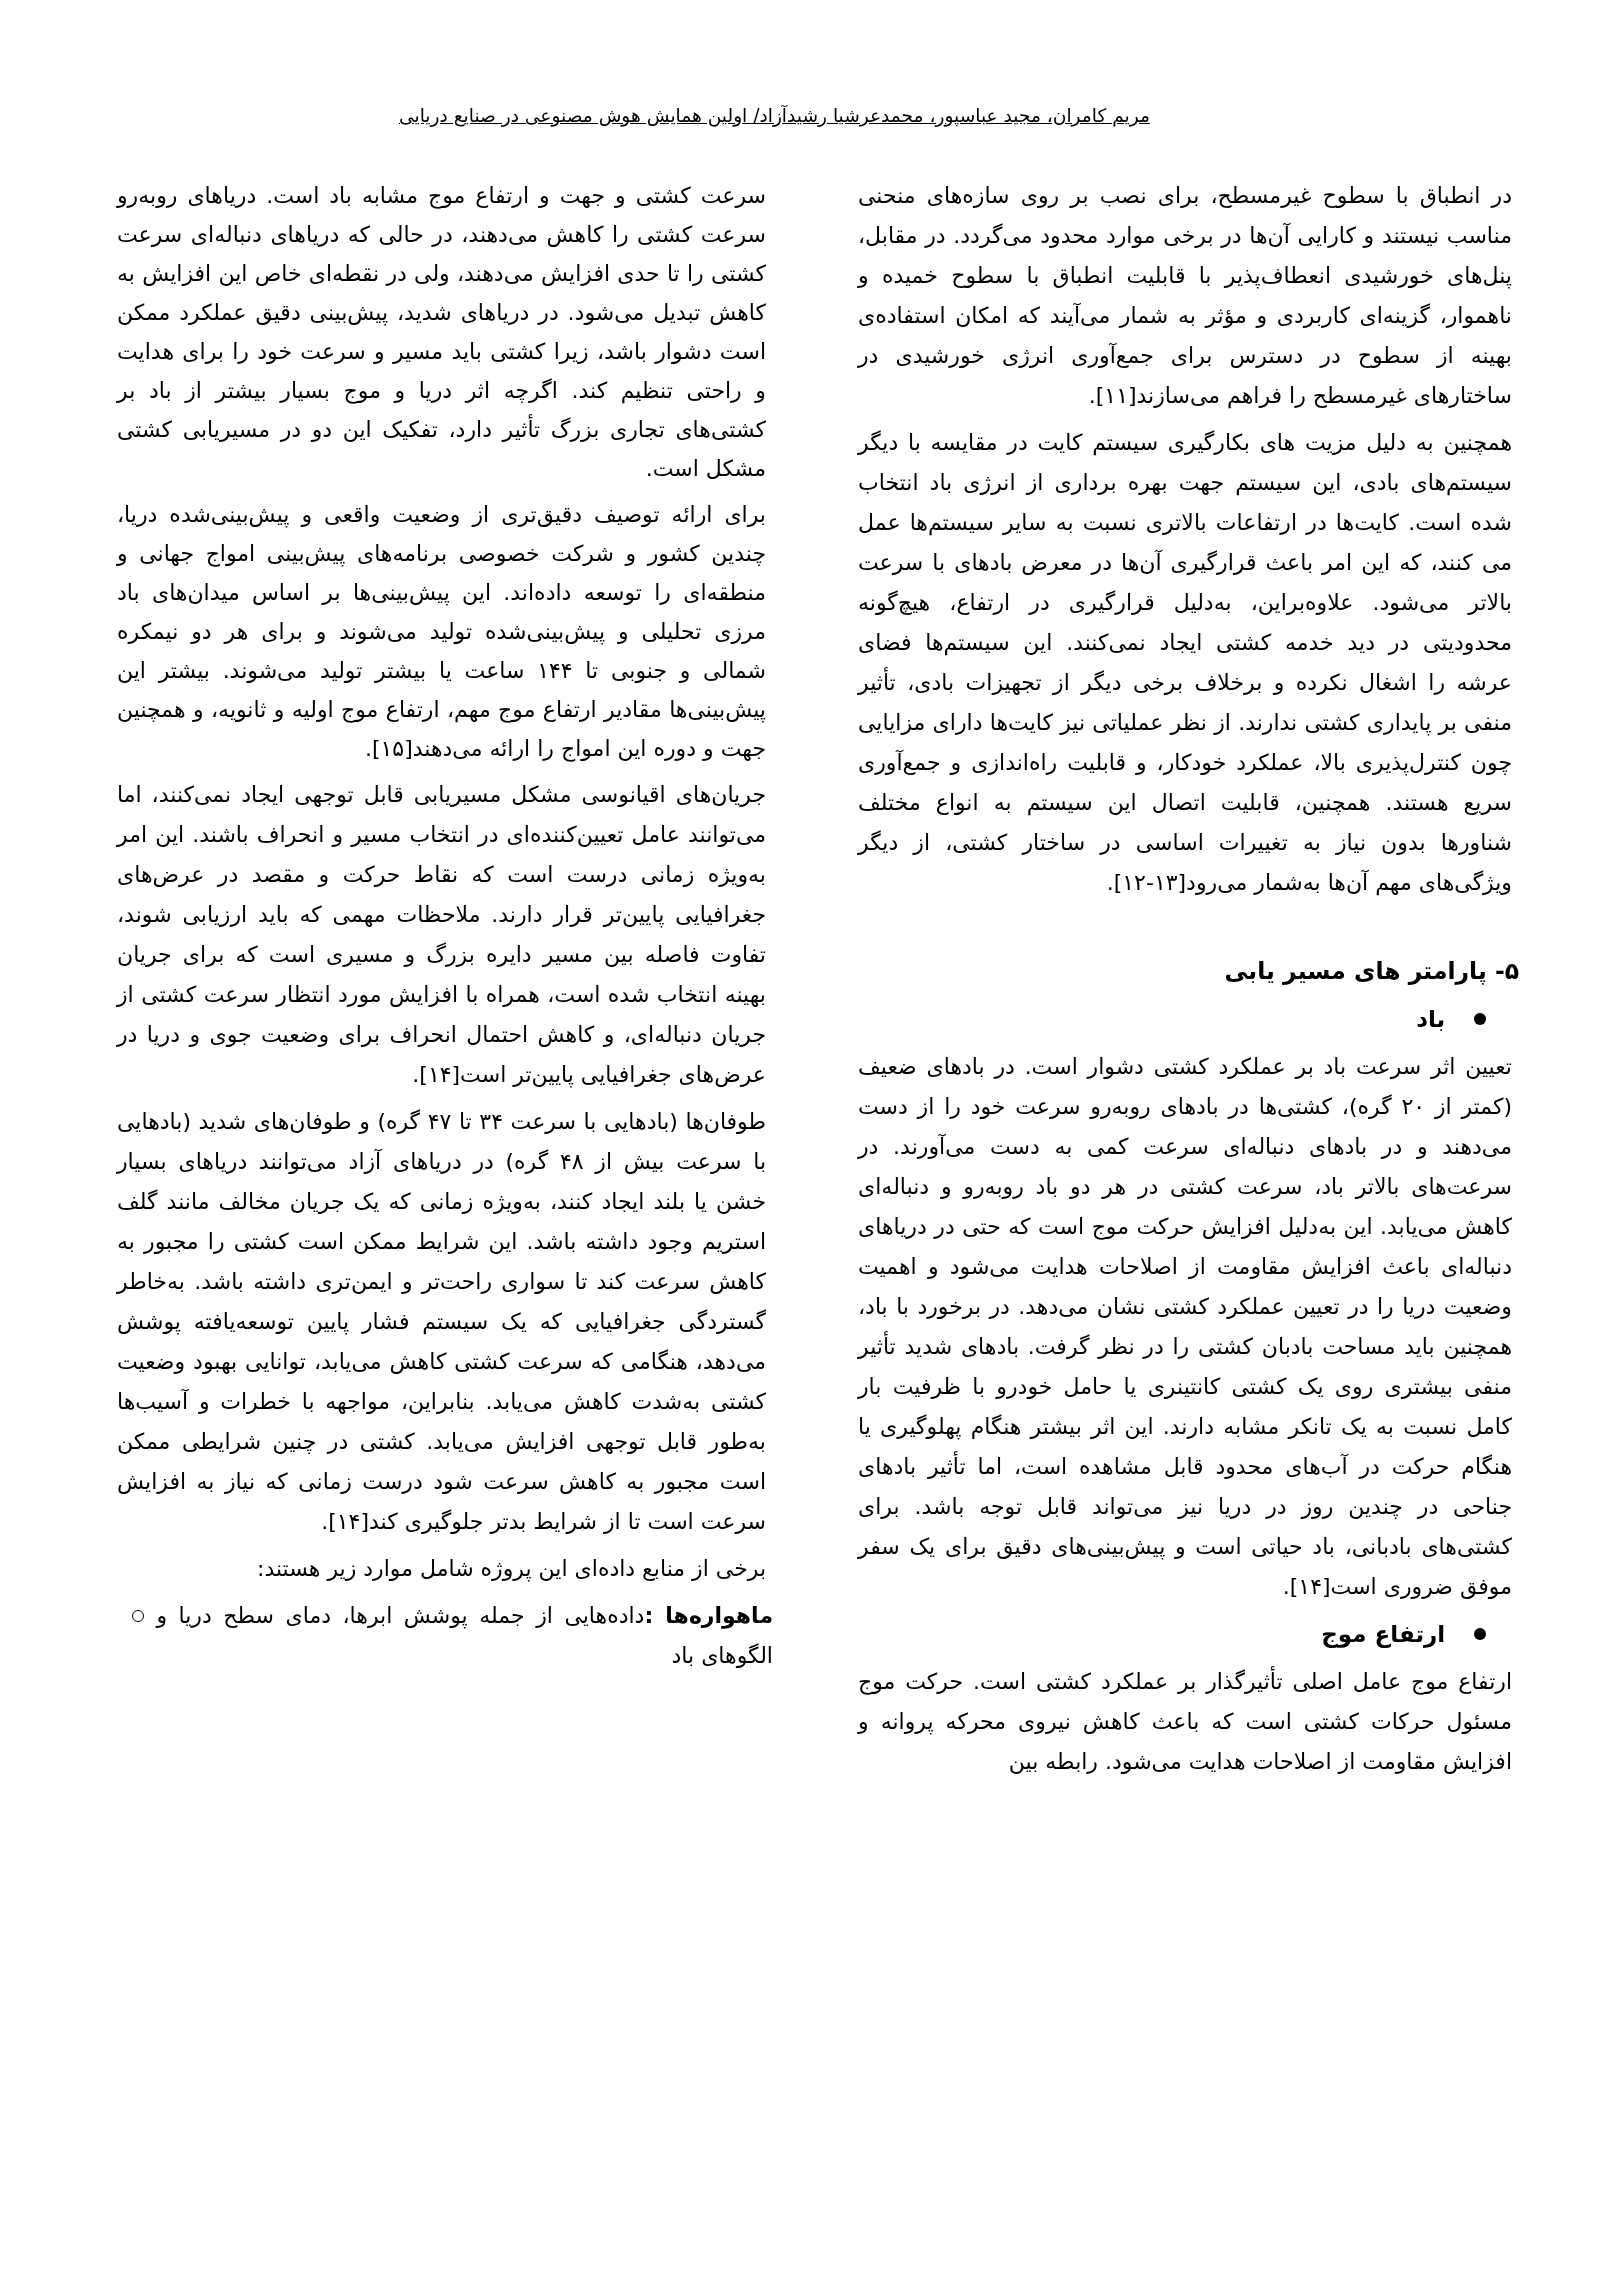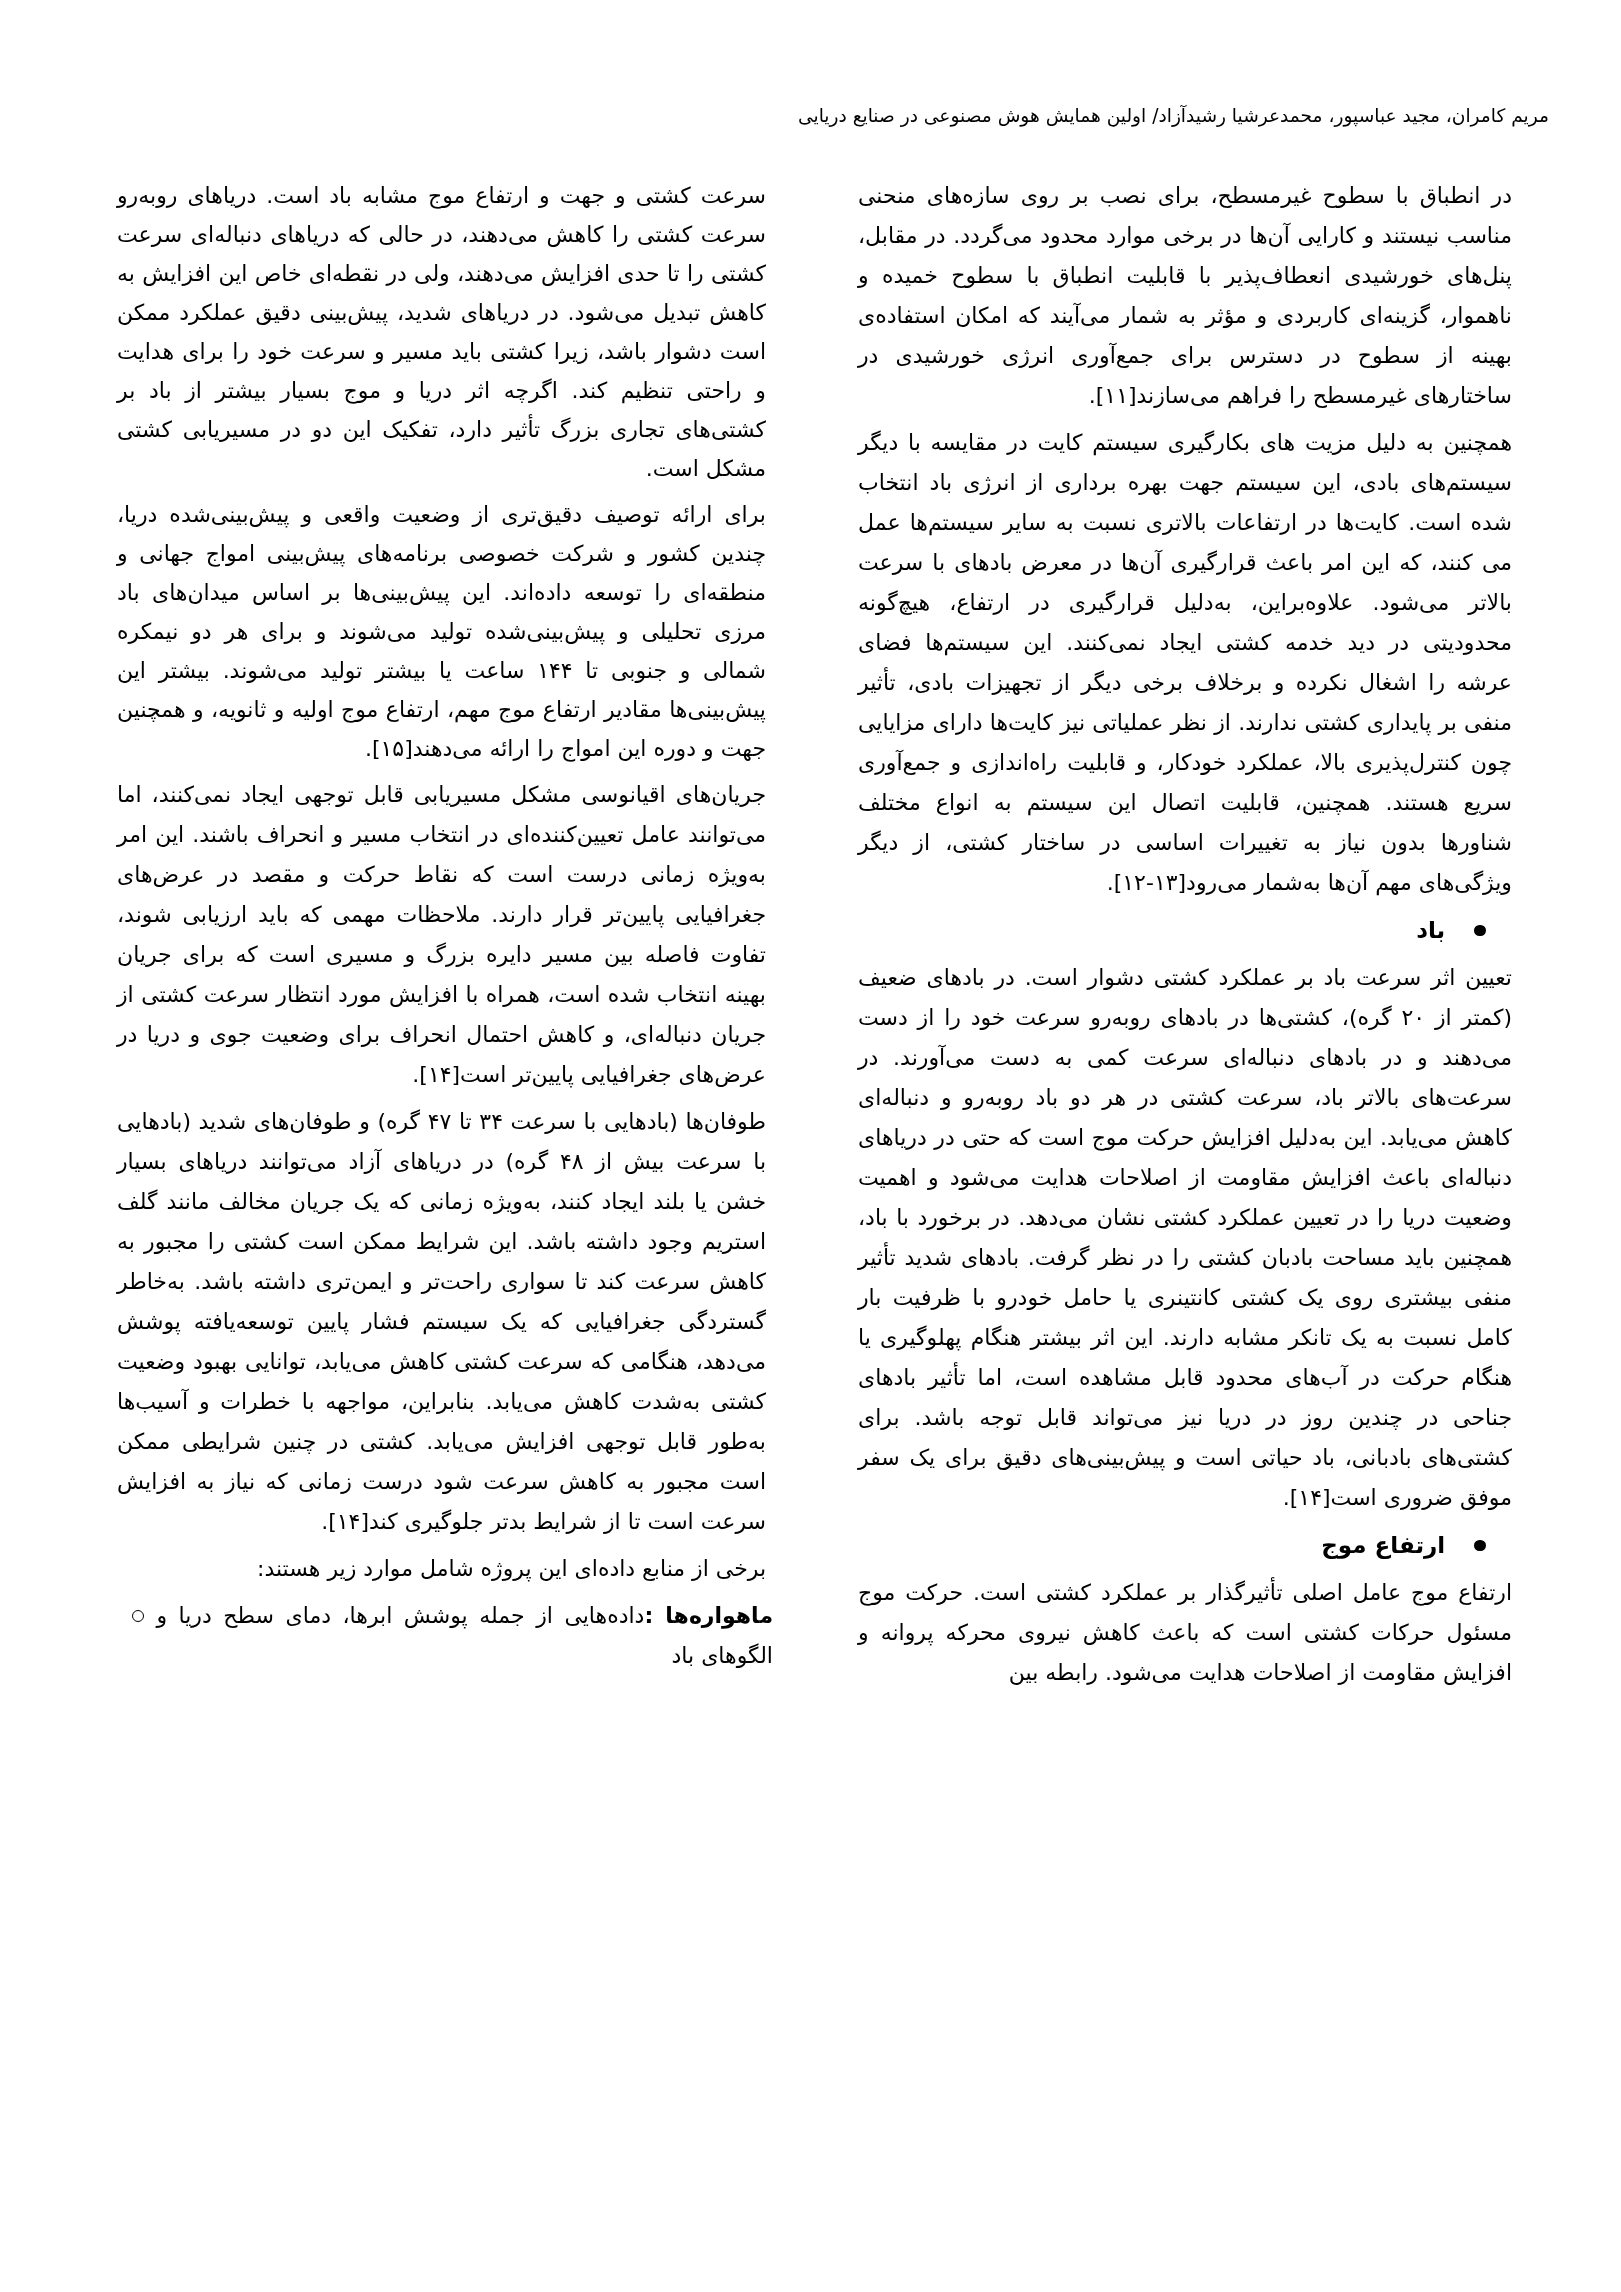--- a/index.html
+++ b/index.html
@@ -2,21 +2,21 @@
 <html lang="fa" dir="rtl"><head>
 <meta charset="utf-8">
 <style>
   html, body { margin: 0; padding: 0; background: #ffffff; }
   body {
     width: 1621px; height: 2293px; position: relative; overflow: hidden;
     font-family: "DejaVu Sans", sans-serif; color: #000;
   }
   .running-header {
     position: absolute; top: 98px; left: 0; width: 1549px;
-    font-size: 18.6px; line-height: 35px; direction: rtl;
+    text-align: center; font-size: 18.6px; line-height: 35px; direction: rtl; text-decoration: underline;
   }
   .column {
     position: absolute; top: 169px; direction: rtl;
     font-size: 22px; line-height: 40px;
   }
   .col-right { left: 851px; width: 668px; }
   .col-left  { left: 110px; width: 663px; }
   .para { margin: 7px; text-align: justify; text-align-last: right; }
   .para.tight { line-height: 39px; }
   .section-heading {
@@ -40,20 +40,21 @@
 </style>
 </head>
 <body>
 
 <div class="running-header">مریم کامران، مجید عباسپور، محمدعرشیا رشیدآزاد/ اولین همایش هوش مصنوعی در صنایع دریایی</div>
 
 <div class="column col-right">
   <p class="para">در انطباق با سطوح غیرمسطح، برای نصب بر روی سازه‌های منحنی مناسب نیستند و کارایی آن‌ها در برخی موارد محدود می‌گردد. در مقابل، پنل‌های خورشیدی انعطاف‌پذیر با قابلیت انطباق با سطوح خمیده و ناهموار، گزینه‌ای کاربردی و مؤثر به شمار می‌آیند که امکان استفاده‌ی بهینه از سطوح در دسترس برای جمع‌آوری انرژی خورشیدی در ساختارهای غیرمسطح را فراهم می‌سازند[۱۱].</p>
   <p class="para">همچنین به دلیل مزیت های بکارگیری سیستم کایت در مقایسه با دیگر سیستم‌های بادی، این سیستم جهت بهره برداری از انرژی باد انتخاب شده است. کایت‌ها در ارتفاعات بالاتری نسبت به سایر سیستم‌ها عمل می کنند، که این امر باعث قرارگیری آن‌ها در معرض بادهای با سرعت بالاتر می‌شود. علاوه‌براین، به‌دلیل قرارگیری در ارتفاع، هیچ‌گونه محدودیتی در دید خدمه کشتی ایجاد نمی‌کنند. این سیستم‌ها فضای عرشه را اشغال نکرده و برخلاف برخی دیگر از تجهیزات بادی، تأثیر منفی بر پایداری کشتی ندارند. از نظر عملیاتی نیز کایت‌ها دارای مزایایی چون کنترل‌پذیری بالا، عملکرد خودکار، و قابلیت راه‌اندازی و جمع‌آوری سریع هستند. همچنین، قابلیت اتصال این سیستم به انواع مختلف شناورها بدون نیاز به تغییرات اساسی در ساختار کشتی، از دیگر ویژگی‌های مهم آن‌ها به‌شمار می‌رود[۱۳-۱۲].</p>
 
+  <h2 class="section-heading">۵- پارامتر های مسیر یابی</h2>
 
   <div class="bullet-heading">
     <span class="bullet-dot"></span>
     <span>باد</span>
   </div>
   <p class="para">تعیین اثر سرعت باد بر عملکرد کشتی دشوار است. در بادهای ضعیف (کمتر از ۲۰ گره)، کشتی‌ها در بادهای روبه‌رو سرعت خود را از دست می‌دهند و در بادهای دنباله‌ای سرعت کمی به دست می‌آورند. در سرعت‌های بالاتر باد، سرعت کشتی در هر دو باد روبه‌رو و دنباله‌ای کاهش می‌یابد. این به‌دلیل افزایش حرکت موج است که حتی در دریاهای دنباله‌ای باعث افزایش مقاومت از اصلاحات هدایت می‌شود و اهمیت وضعیت دریا را در تعیین عملکرد کشتی نشان می‌دهد. در برخورد با باد، همچنین باید مساحت بادبان کشتی را در نظر گرفت. بادهای شدید تأثیر منفی بیشتری روی یک کشتی کانتینری یا حامل خودرو با ظرفیت بار کامل نسبت به یک تانکر مشابه دارند. این اثر بیشتر هنگام پهلوگیری یا هنگام حرکت در آب‌های محدود قابل مشاهده است، اما تأثیر بادهای جناحی در چندین روز در دریا نیز می‌تواند قابل توجه باشد. برای کشتی‌های بادبانی، باد حیاتی است و پیش‌بینی‌های دقیق برای یک سفر موفق ضروری است[۱۴].</p>
 
   <div class="bullet-heading">
     <span class="bullet-dot"></span>
     <span>ارتفاع موج</span>

